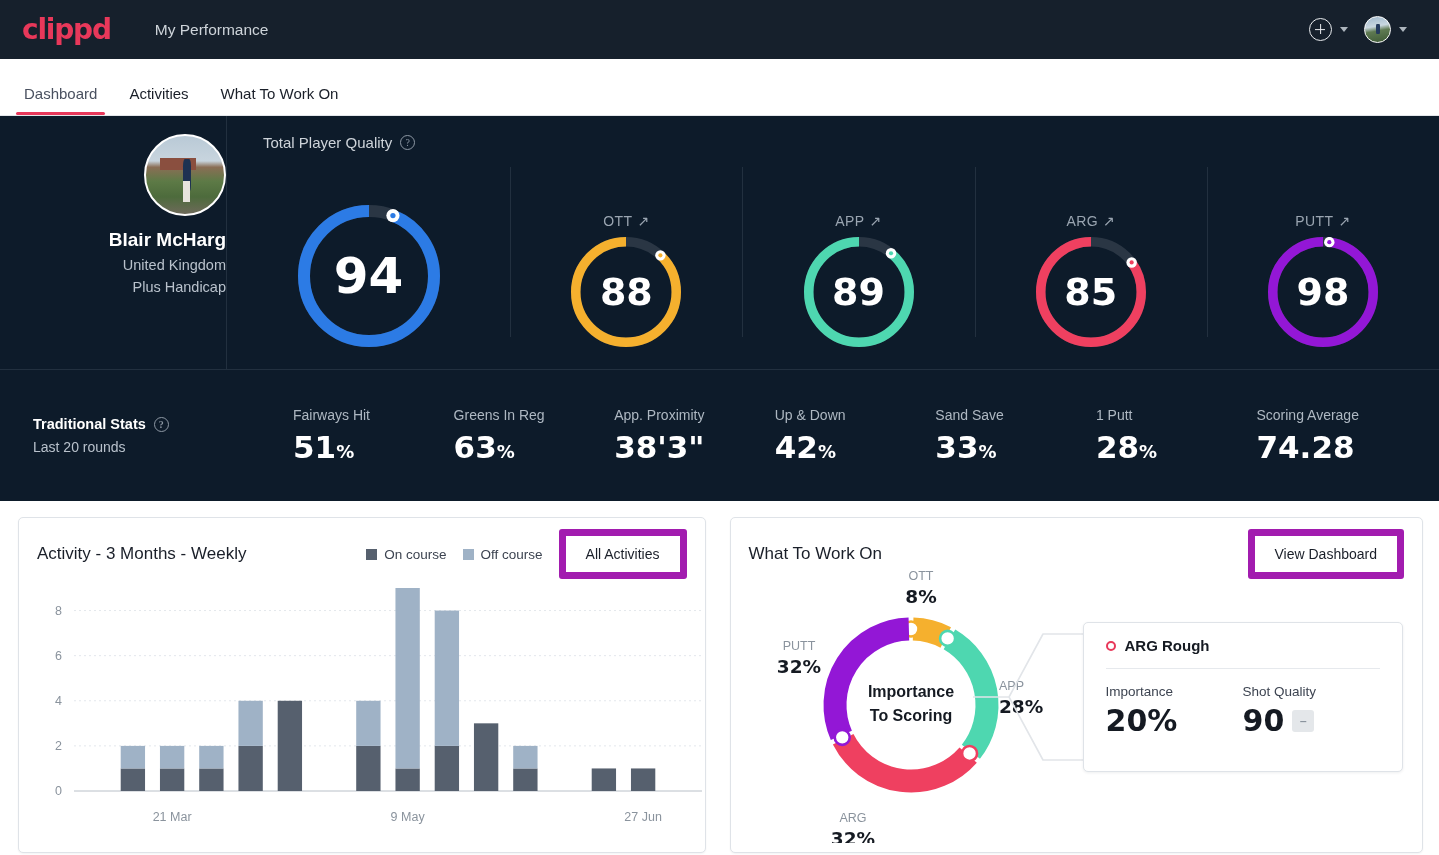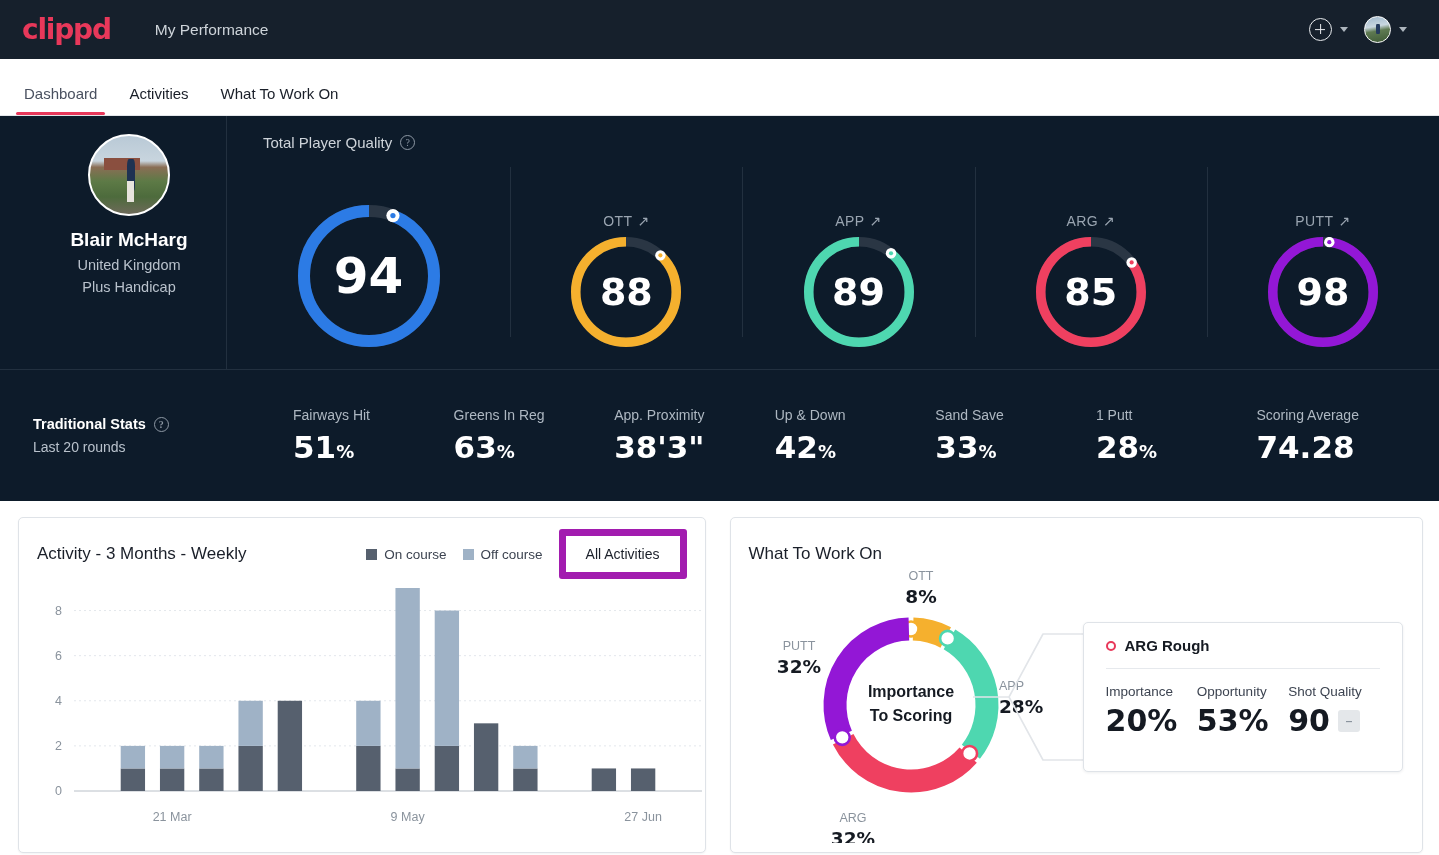--- a/index.html
+++ b/index.html
@@ -65,21 +65,21 @@
     content: ""; position: absolute; left: 8px; right: 8px; bottom: 0;
     height: 3px; background: #e8385a; border-radius: 2px;
   }
 
   
   .dark-panel { background: #0d1b2a; height: 385px; position: relative; }
 
   .hero { display: flex; height: 253px; }
   .profile {
     width: 226px; padding-top: 18px;
-    display: flex; flex-direction: column; align-items: center;
+    display: flex; flex-direction: column; align-items: flex-end;
     padding-left: 32px;
   }
   .avatar-lg {
     width: 82px; height: 82px; border-radius: 50%;
     border: 2.5px solid #fff; overflow: hidden; position: relative;
     background: linear-gradient(180deg,#b9c9d6 0%,#c8d5de 32%,#8a6e55 40%,#5d7a46 58%,#4d6b3c 78%,#6e6a5a 100%);
   }
   .avatar-lg .bldg { position:absolute; left:18%; top:28%; width:46%; height:16%; background:#8a4f3f; }
   .avatar-lg .person { position:absolute; left:47%; top:30%; width:11%; height:42%; background:#1e3252; border-radius:22%; }
   .avatar-lg .legs { position:absolute; left:48%; top:58%; width:8%; height:26%; background:#e7e4dd; }
@@ -407,20 +407,21 @@
           <text x="388.625" y="241" text-anchor="middle" font-size="12.5" fill="#8a939d" font-family="&quot;Liberation Sans&quot;, sans-serif">9 May</text>
           <text x="624.125" y="241" text-anchor="middle" font-size="12.5" fill="#8a939d" font-family="&quot;Liberation Sans&quot;, sans-serif">27 Jun</text>
         </svg>
     </div>
   </div>
 
   <div class="card right">
     <div class="card-head">
       <div class="card-title">What To Work On</div>
       <div style="margin-left:auto"></div>
+      <button class="btn-outline">View Dashboard</button>
     </div>
 
     <svg id="donut" width="360" height="275" style="position:absolute;left:0px;top:50px;">
         <path d="M 182.12204454299123 61.02963125693307 A 76 76 0 0 1 214.73944245646078 69.40435562986139" fill="none" stroke="#f5b02e" stroke-width="23" stroke-linecap="butt"></path>
         <circle cx="180" cy="61" r="7.5" fill="#fff" stroke="#f5b02e" stroke-width="2.6"></circle>
         <text x="190" y="12" text-anchor="middle" font-size="12.5" fill="#8a939d" font-family="&quot;Liberation Sans&quot;, sans-serif">OTT</text>
         <text x="190" y="35" text-anchor="middle" font-size="18.5" font-weight="700" fill="#151a22" font-family="&quot;DejaVu Sans&quot;, sans-serif">8%</text>
         <path d="M 218.45856607320843 71.44896114024843 A 76 76 0 0 1 239.88881727411086 183.79027212475003" fill="none" stroke="#4ed7b0" stroke-width="23" stroke-linecap="butt"></path>
         <circle cx="216.61327923173036" cy="70.40069231666637" r="7.5" fill="#fff" stroke="#4ed7b0" stroke-width="2.6"></circle>
         <text x="268" y="122" text-anchor="start" font-size="12.5" fill="#8a939d" font-family="&quot;Liberation Sans&quot;, sans-serif">APP</text>
@@ -449,26 +450,20 @@
       </div>
       <div class="wtwo-sep"></div>
       <div class="wtwo-metrics">
         <div class="metric">
           <div class="metric-label">Importance</div>
           <div class="metric-value">
             <span>20%</span>
           </div>
         </div>
         <div class="metric">
-          <div class="metric-label">Opportunity</div>
-          <div class="metric-value">
-            <span>53%</span>
-          </div>
-        </div>
-        <div class="metric">
           <div class="metric-label">Shot Quality</div>
           <div class="metric-value">
             <span>90</span>
             <span class="flat-badge">–</span>
           </div>
         </div>
       </div>
     </div>
   </div>
 </div>

